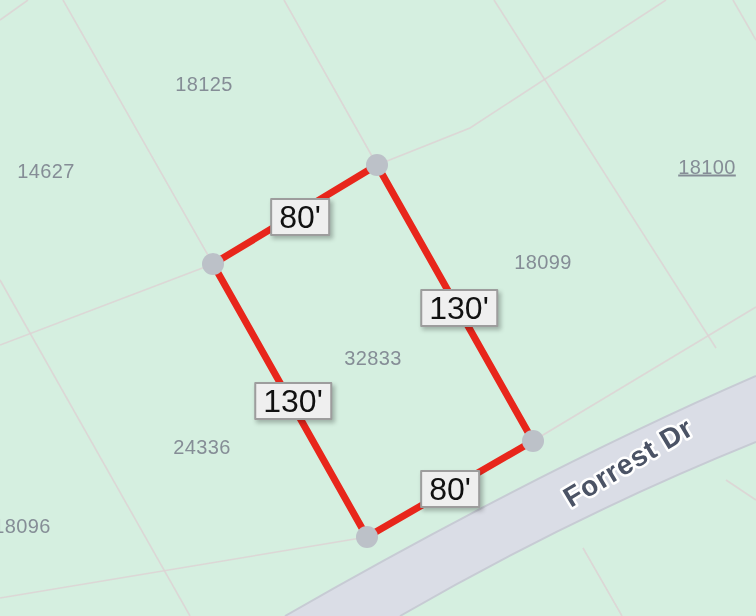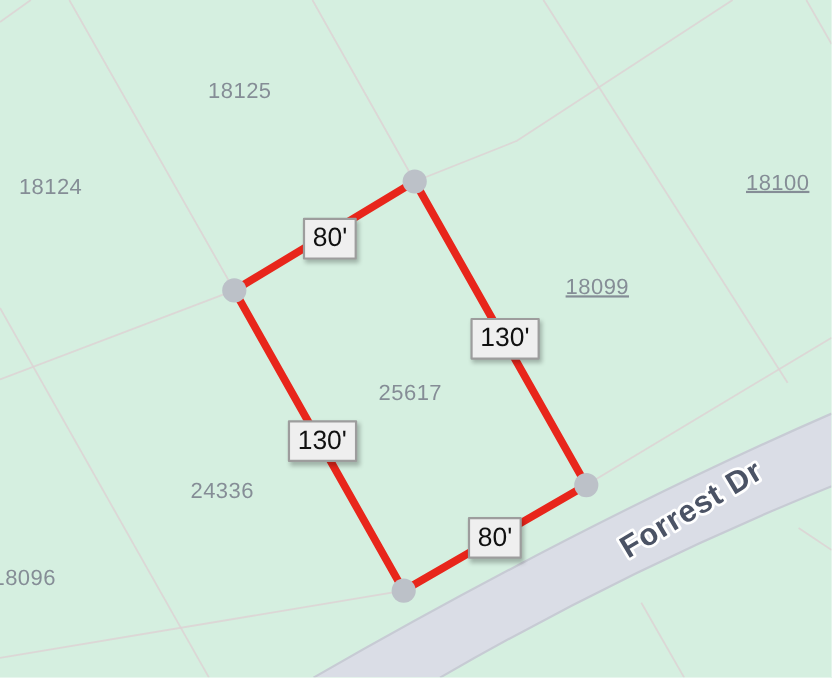--- a/index.html
+++ b/index.html
@@ -47,21 +47,21 @@
     color:var(--parcel-label-text);white-space:nowrap;
     user-select:none;
   }
   .dim-label{
     position:absolute;transform:translate(-50%,-50%);
     background:var(--dimension-box-bg);
     border:2px solid var(--dimension-box-border);
     border-radius:1px;
     box-shadow:2px 3px 4px rgba(0,0,0,.25);
     color:var(--dimension-text);
-    font-size:24px;font-weight:500;line-height:30px;
+    font-size:32px;font-weight:500;line-height:30px;
     padding:2px 7px;white-space:nowrap;
     user-select:none;
   }
 </style>
 </head>
 <body>
 
 <div class="map-canvas">
 
   <svg width="756" height="616" viewBox="0 0 756 616">
@@ -91,25 +91,25 @@
     <polygon class="selected-outline" points="377,165 213,264 367,537 533,441"></polygon>
 
     <g>
       <circle class="vertex" cx="377" cy="165" r="11"></circle>
       <circle class="vertex" cx="213" cy="264" r="11"></circle>
       <circle class="vertex" cx="367" cy="537" r="11"></circle>
       <circle class="vertex" cx="533" cy="441" r="11"></circle>
     </g>
   </svg>
 
-  <div class="parcel-label" style="left:218px;top:84px;">18125</div>
-  <div class="parcel-label" style="left:46px;top:171px;">18124</div>
+  <div class="parcel-label" style="left:204px;top:84px;">18125</div>
+  <div class="parcel-label" style="left:46px;top:171px;">14627</div>
   <div class="parcel-label" style="left:707px;top:167px;text-decoration:underline;">18100</div>
-  <div class="parcel-label" style="left:543px;top:262px;text-decoration:underline;">18099</div>
-  <div class="parcel-label" style="left:373px;top:358px;">25617</div>
+  <div class="parcel-label" style="left:543px;top:262px;">18099</div>
+  <div class="parcel-label" style="left:373px;top:358px;">32833</div>
   <div class="parcel-label" style="left:202px;top:447px;">24336</div>
   <div class="parcel-label" style="left:22px;top:526px;">18096</div>
 
   <div class="dim-label" style="left:300px;top:217px;">80'</div>
   <div class="dim-label" style="left:459px;top:308px;">130'</div>
   <div class="dim-label" style="left:293px;top:401px;">130'</div>
   <div class="dim-label" style="left:450px;top:489px;">80'</div>
 
 </div>
 

